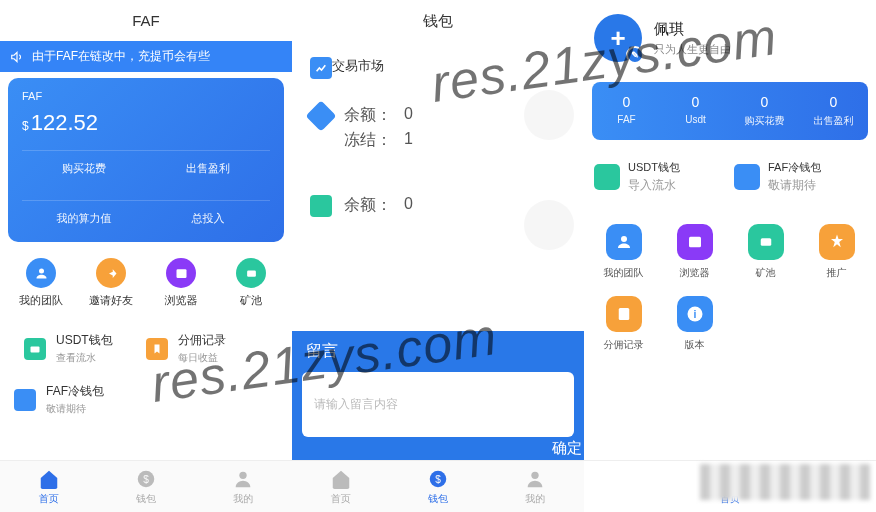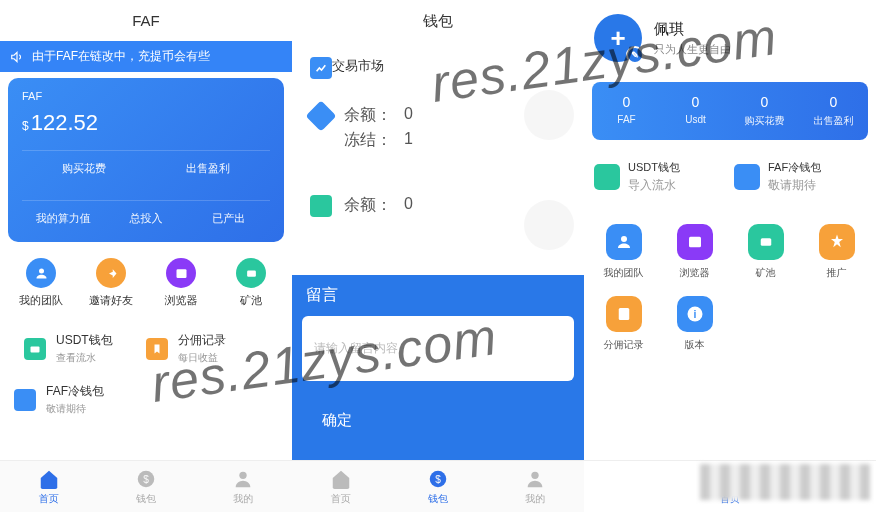--- a/index.html
+++ b/index.html
@@ -40,21 +40,21 @@
 .sec-txt{font-size:13px;color:#333}
 .kv{display:flex;align-items:flex-start;gap:12px;padding:10px 18px}
 .kv-ico{width:22px;height:22px;border-radius:4px;margin-top:2px}
 .kv-list{flex:1}
 .kv-row{display:flex;font-size:16px;color:#555;padding:2px 0;gap:12px}
 .kv-row span:first-child{min-width:40px}
 .bg-ghost{position:absolute;right:10px;width:50px;height:50px;border-radius:50%;background:#eee;opacity:.5}
 .msg-panel{position:absolute;bottom:52px;left:0;right:0;background:#2978e8;padding:0}
 .msg-head{color:#fff;font-size:16px;padding:10px 14px}
 .msg-body{background:#fff;margin:0 10px;border-radius:6px;padding:24px 12px;font-size:12px;color:#bbb}
-.msg-btn{text-align:left;color:#fff;font-size:15px;padding:30px}
+.msg-btn{text-align:right;color:#fff;font-size:15px;padding:2px}
 .p3 .profile{display:flex;align-items:center;gap:12px;padding:14px 10px}
 .avatar{width:48px;height:48px;border-radius:50%;background:#2978e8;display:flex;align-items:center;justify-content:center;color:#fff;font-size:26px;font-weight:bold;position:relative}
 .edit-badge{position:absolute;right:-2px;bottom:-2px;width:18px;height:18px;border-radius:50%;background:#2978e8;border:2px solid #fff;display:flex;align-items:center;justify-content:center;font-size:9px;color:#fff}
 .pname{font-size:15px;font-weight:500;color:#222}
 .ptag{font-size:11px;color:#888;margin-top:3px}
 .stat-bar{margin:6px 8px;border-radius:8px;background:linear-gradient(90deg,#3a8ef5,#2e6fe8);display:flex;padding:12px 0}
 .stat{flex:1;text-align:center;color:#fff}
 .stat-v{font-size:14px}
 .stat-l{font-size:10px;opacity:.9;margin-top:4px}
 .wrow{display:flex;padding:14px 10px;gap:8px}
@@ -89,21 +89,20 @@
     <div class="card">
       <div class="card-label">FAF</div>
       <div class="balance"><small>$</small><span>122.52</span></div>
       <div class="card-row">
         <div class="card-cell">购买花费</div>
         <div class="card-cell">出售盈利</div>
       </div>
       <div class="card-row">
         <div class="card-cell">我的算力值</div>
         <div class="card-cell">总投入</div>
-        <div class="card-cell">已产出</div>
       </div>
     </div>
     <div class="grid4">
       <div class="gcell">
           <div class="gico blue">
             <svg width="15" height="15" viewBox="0 0 24 24" fill="#fff">
               <circle cx="12" cy="8" r="4"></circle>
               <path d="M4 20c0-4 4-6 8-6s8 2 8 6"></path>
             </svg>
           </div>

